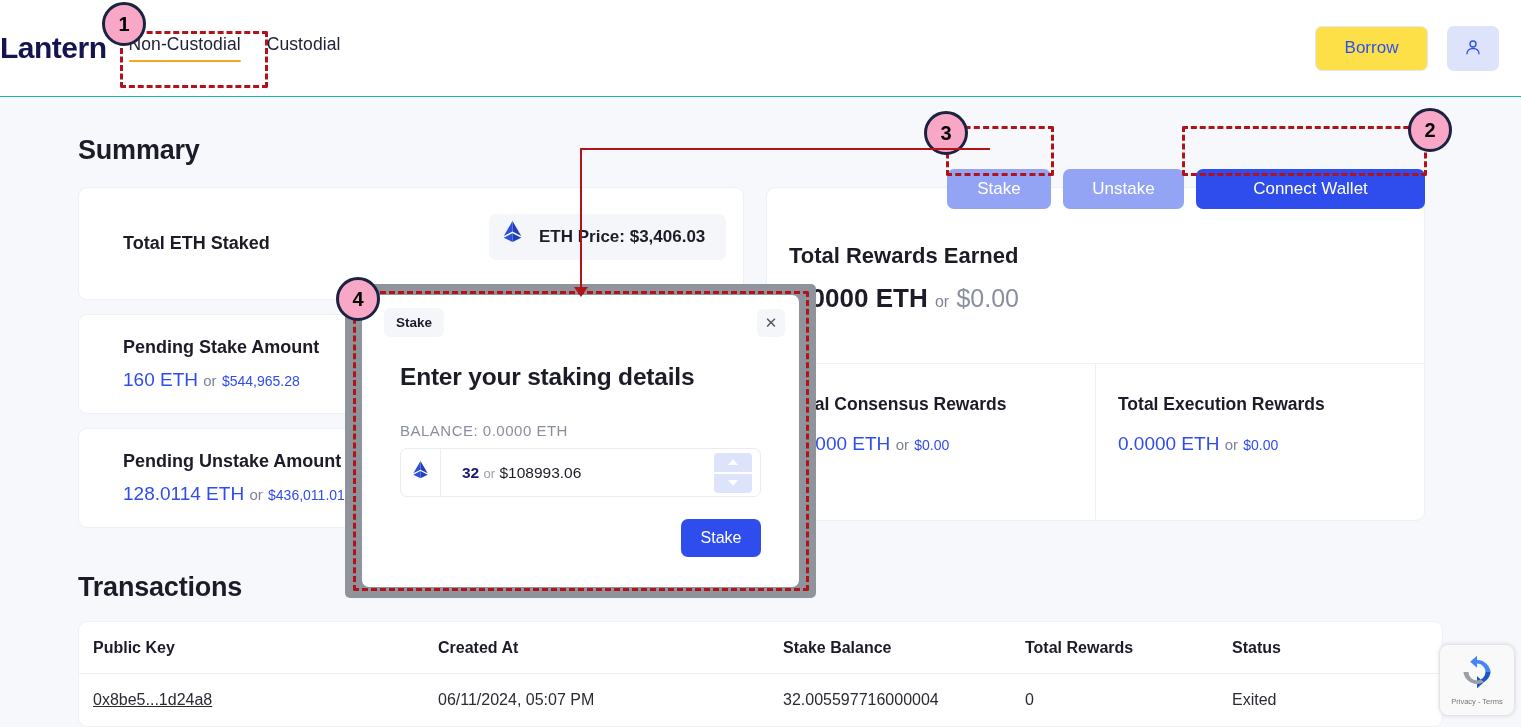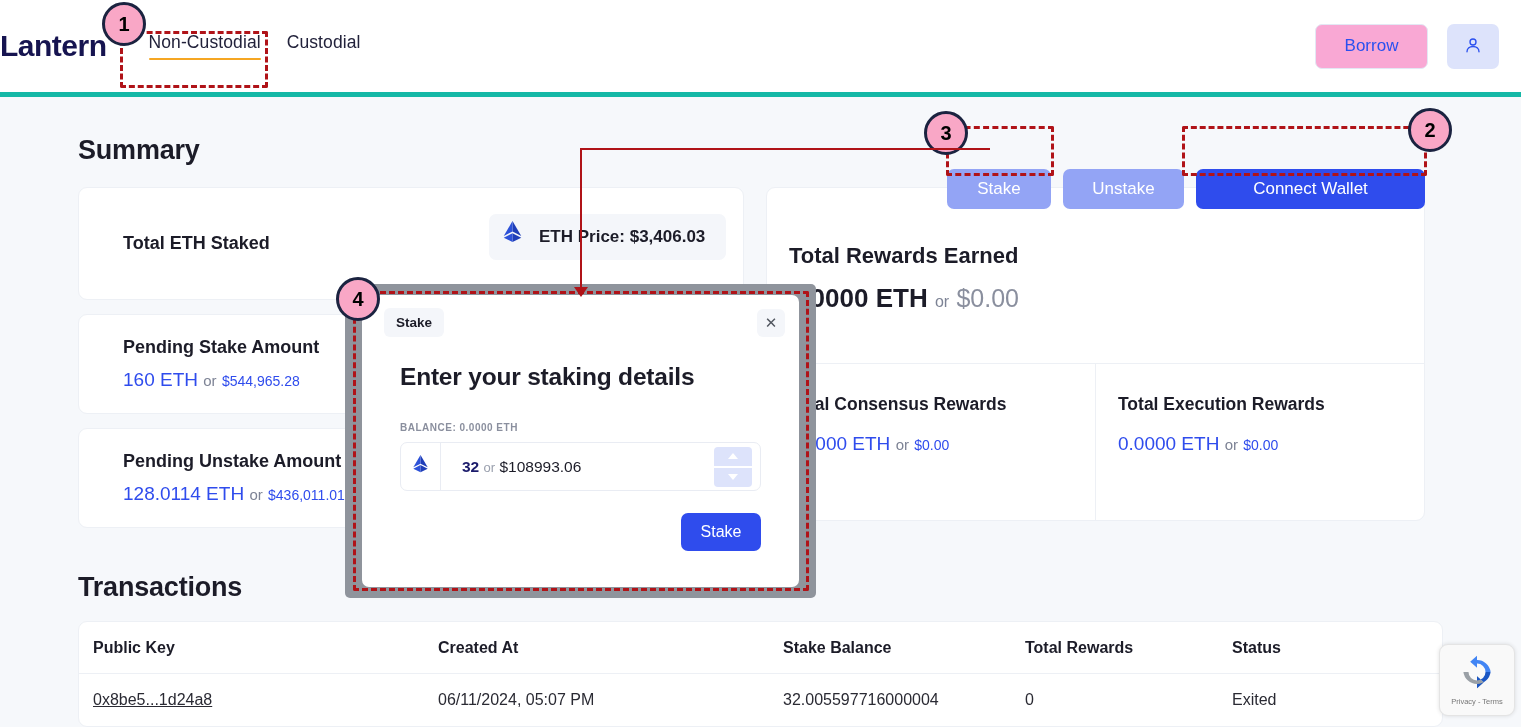--- a/index.html
+++ b/index.html
@@ -8,42 +8,42 @@
     font-family: "Liberation Sans", sans-serif;
     background: #f6f8fb;
     overflow: hidden;
     position: relative;
   }
 
   
   .header {
     position: absolute; left: 0; top: 0; width: 1521px; height: 97px;
     background: #ffffff;
-    border-bottom: 5px solid #14b8a6;
-    display: flex; align-items: center; gap: 20px;
+    border-bottom: 1px solid #14b8a6;
+    display: flex; align-items: center;
   }
   .logo {
     font-size: 30px; font-weight: bold; color: #161450;
     letter-spacing: -0.5px; margin-left: 0px; padding-left: 0px;
   }
   .nav-tabs { display: flex; align-items: center; gap: 26px; margin-left: 22px; }
   .nav-tab {
     font-size: 17.5px; color: #22223b; cursor: pointer;
     padding-bottom: 7px; position: relative; letter-spacing: 0.1px;
   }
   .nav-tab.active::after {
     content: ""; position: absolute; left: 0; right: 0; bottom: 0;
     height: 2.5px; background: #f5a623; border-radius: 2px;
   }
   .header-right {
     margin-left: auto; display: flex; align-items: center; gap: 19px; padding-right: 22px;
   }
   .borrow-btn {
     width: 113px; height: 45px; border: 1px solid #e3e8f4; border-radius: 7px;
-    background: #f9a8d4; color: #2b50ef; font-size: 17px;
+    background: #fde047; color: #2b50ef; font-size: 17px;
     display: flex; align-items: center; justify-content: center; cursor: pointer;
     font-family: "Liberation Sans", sans-serif;
   }
   .avatar-btn {
     width: 52px; height: 45px; border-radius: 7px; background: #dde3fb;
     display: flex; align-items: center; justify-content: center; cursor: pointer;
     border: none;
   }
 
   
@@ -150,22 +150,22 @@
     width: 28px; height: 28px; background: #f4f6fa; border: none; border-radius: 6px;
     color: #51565f; font-size: 15px; cursor: pointer; line-height: 1;
     display: flex; align-items: center; justify-content: center;
     font-family: "Liberation Sans", sans-serif;
   }
   .modal-title {
     font-size: 24.5px; font-weight: bold; color: #1c1c28;
     padding: 26px 22px 0 38px; letter-spacing: -0.2px;
   }
   .modal-balance {
-    font-size: 10px; color: #8a8f9e; letter-spacing: 0.5px;
-    padding: 31px 0 0 38px; font-weight: bold;
+    font-size: 15px; color: #8a8f9e; letter-spacing: 0.5px;
+    padding: 31px 0 0 38px; font-weight: normal;
   }
   .input-row {
     margin: 9px 38px 0 38px; height: 49px; border: 1px solid #e9ecf3;
     border-radius: 7px; display: flex; align-items: center; background: #fff;
   }
   .input-icon {
     width: 40px; height: 100%; display: flex; align-items: center; justify-content: center;
     border-right: 1px solid #e9ecf3;
   }
   .input-text { flex: 1; padding-left: 21px; font-size: 15.5px; color: #1c1c28; }

